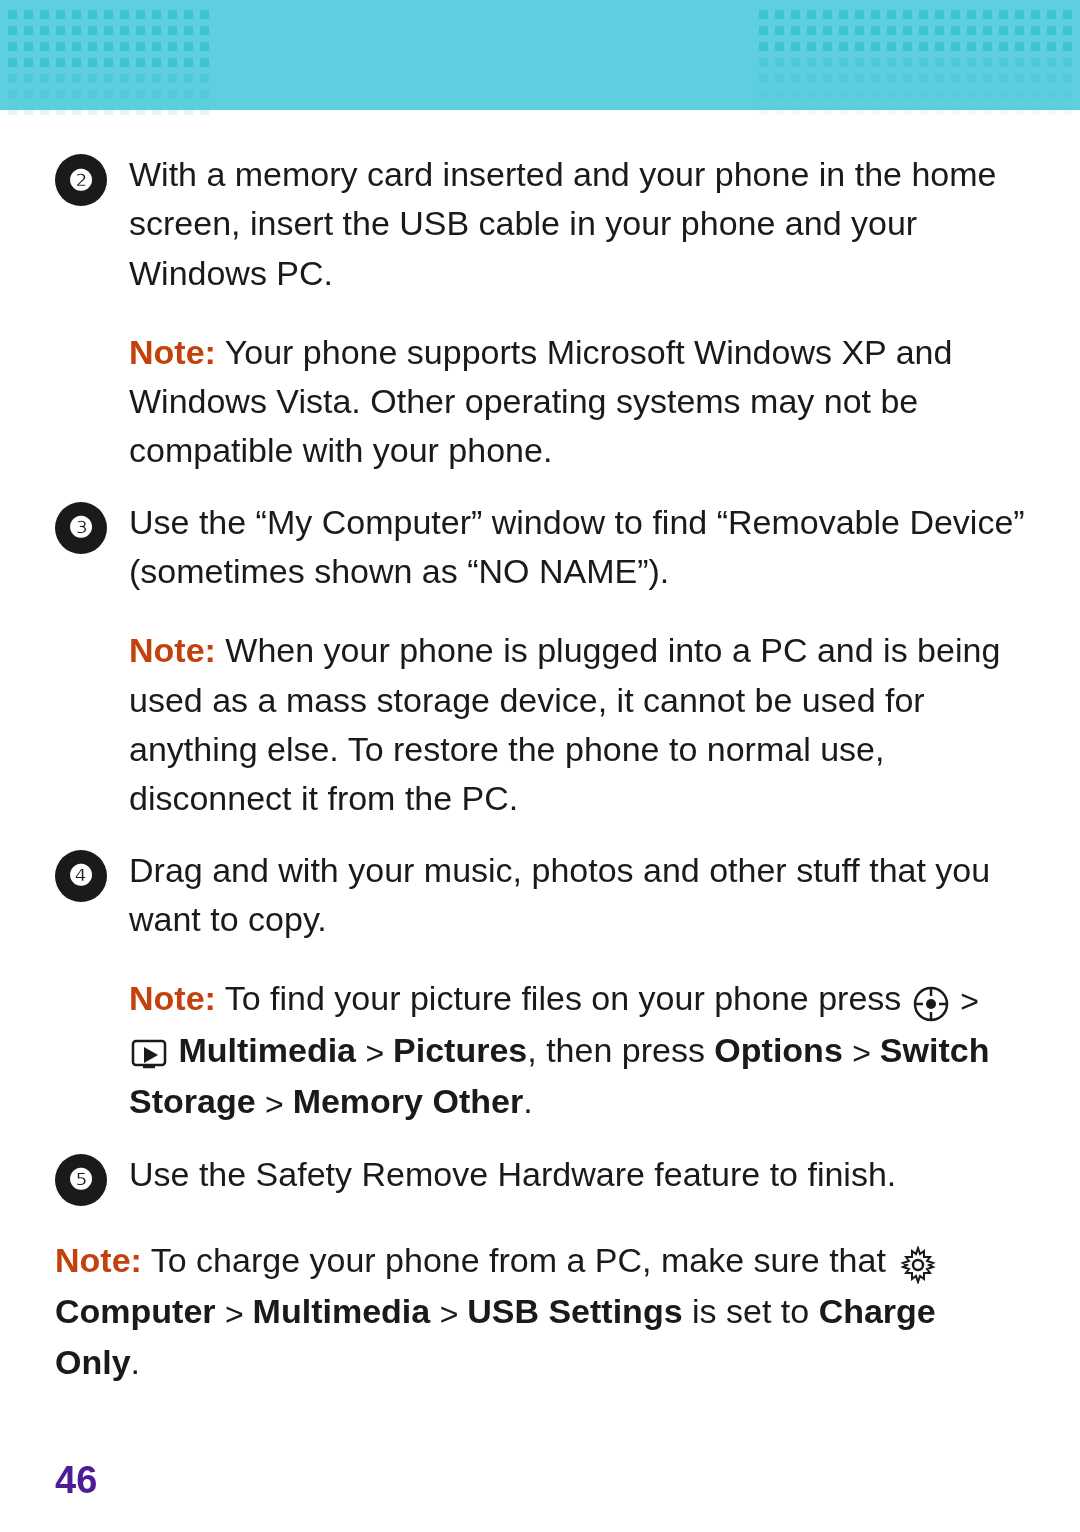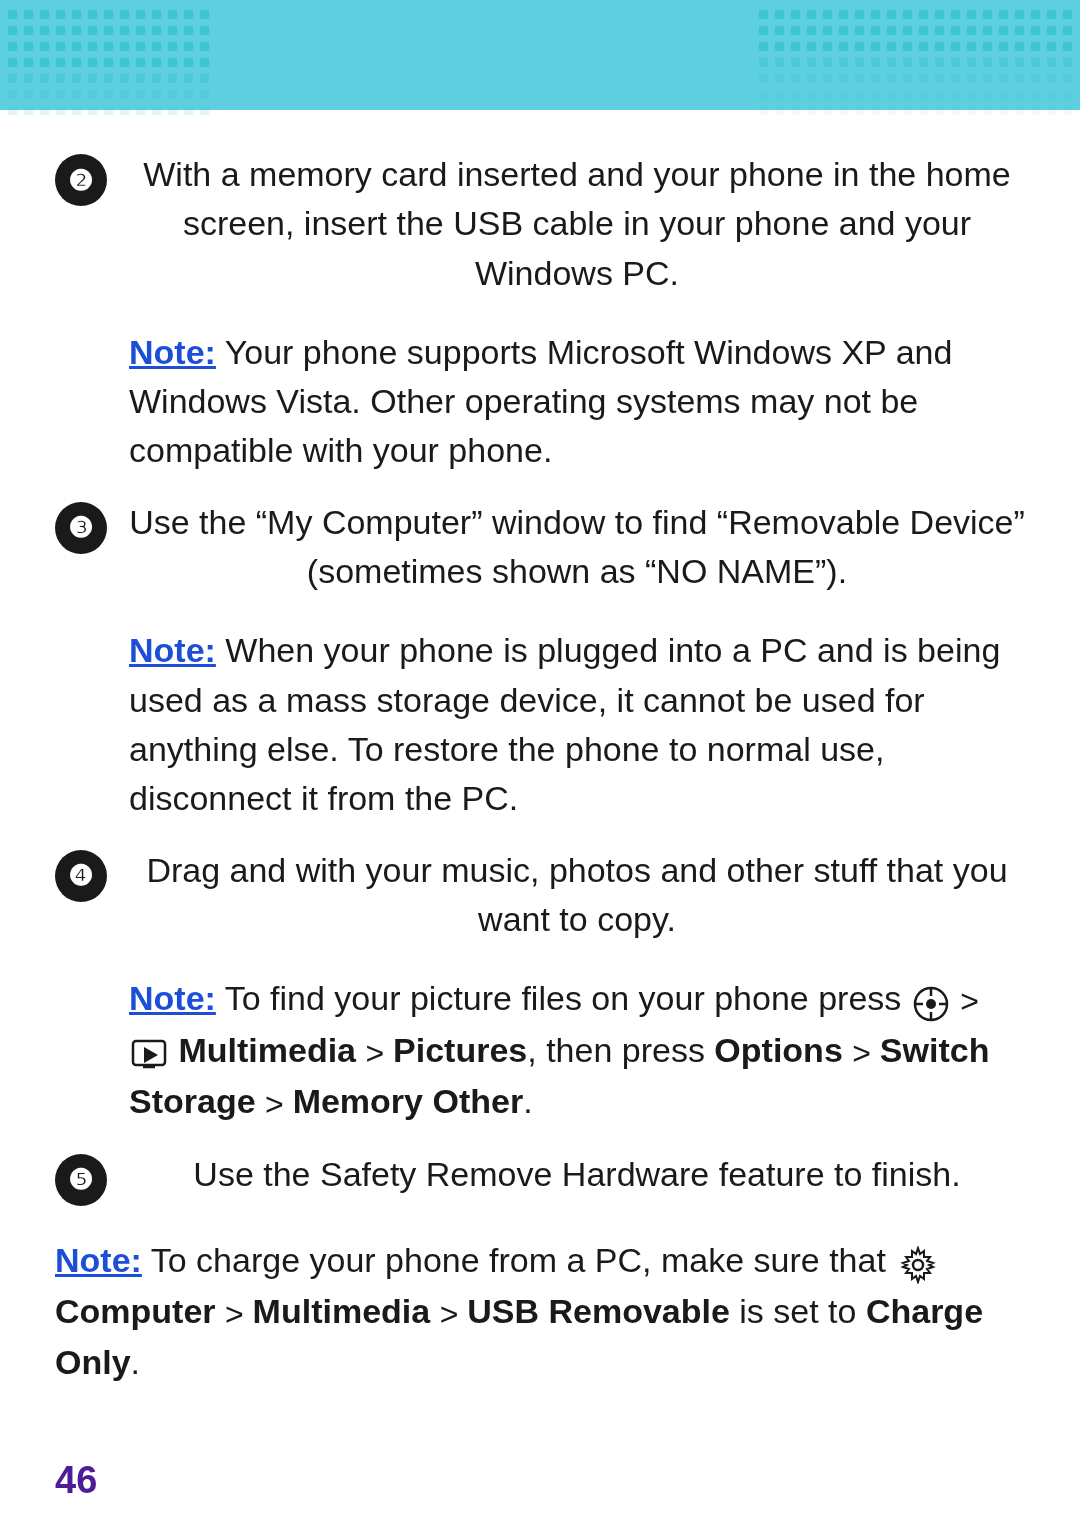--- a/index.html
+++ b/index.html
@@ -57,43 +57,41 @@
       color: white;
       font-size: 28px;
       font-weight: 900;
       flex-shrink: 0;
       margin-right: 22px;
       margin-top: 4px;
     }
 
     .step-content {
       flex: 1;
-      text-align: center;
     }
 
     .step-text {
       font-size: 34px;
       line-height: 1.45;
       color: #1a1a1a;
     }
 
     .note-block {
       margin: 22px 0 22px 74px;
     }
 
     .note-text {
       font-size: 34px;
       line-height: 1.45;
       color: #1a1a1a;
     }
 
     .note-label {
-      color: #1d4ed8;
+      color: #c2410c;
       font-weight: 700;
-      text-decoration: underline;
     }
 
     .nav-icon {
       width: 36px;
       height: 36px;
       display: inline-block;
       vertical-align: middle;
     }
 
     .bottom-note {
@@ -517,19 +515,19 @@
       <span style="display:inline-block; vertical-align:middle; margin:0 4px;">
         <svg class="settings-icon-svg" viewBox="0 0 38 38" fill="none" xmlns="http://www.w3.org/2000/svg">
           <circle cx="19" cy="19" r="5" stroke="#1a1a1a" stroke-width="2.5" fill="none"></circle>
           <path d="M19 2 L21 8 L25 5 L25 11 L31 11 L28 15 L34 17 L30 19 L34 21 L28 23 L31 27 L25 27 L25 33 L21 30 L19 36 L17 30 L13 33 L13 27 L7 27 L10 23 L4 21 L8 19 L4 17 L10 15 L7 11 L13 11 L13 5 L17 8 Z" stroke="#1a1a1a" stroke-width="2" fill="none"></path>
         </svg>
       </span>
       <span style="font-weight:900; font-size:34px;">Computer</span>
       <span style="font-size:32px; vertical-align:middle;"> &gt; </span>
       <span style="font-weight:900; font-size:34px;">Multimedia</span>
       <span style="font-size:32px; vertical-align:middle;"> &gt; </span>
-      <span style="font-weight:900; font-size:34px;">USB Removable</span> is set to <span style="font-weight:900; font-size:34px;">Charge Only</span>.
+      <span style="font-weight:900; font-size:34px;">USB Settings</span> is set to <span style="font-weight:900; font-size:34px;">Charge Only</span>.
     </p>
   </div>
 
 </div>
 
 <div class="page-number" style="position: absolute; bottom: 30px; left: 55px;">46</div>
 
 </body></html>

